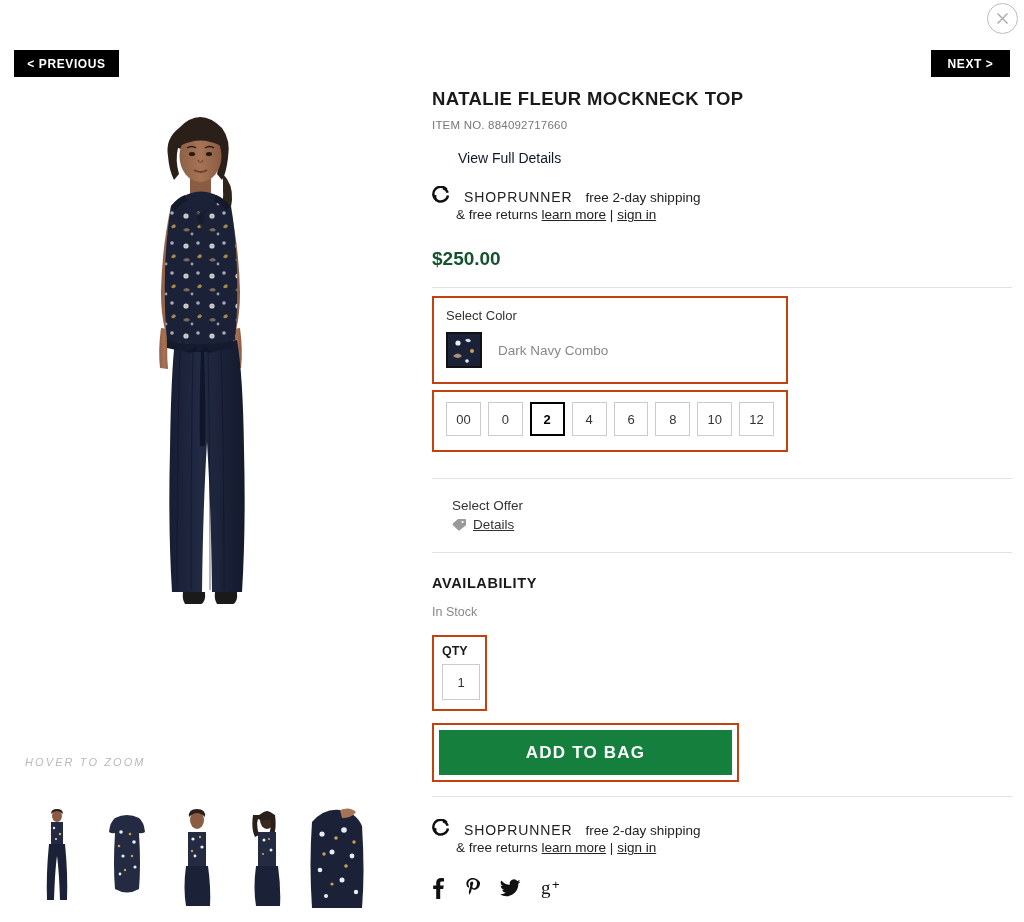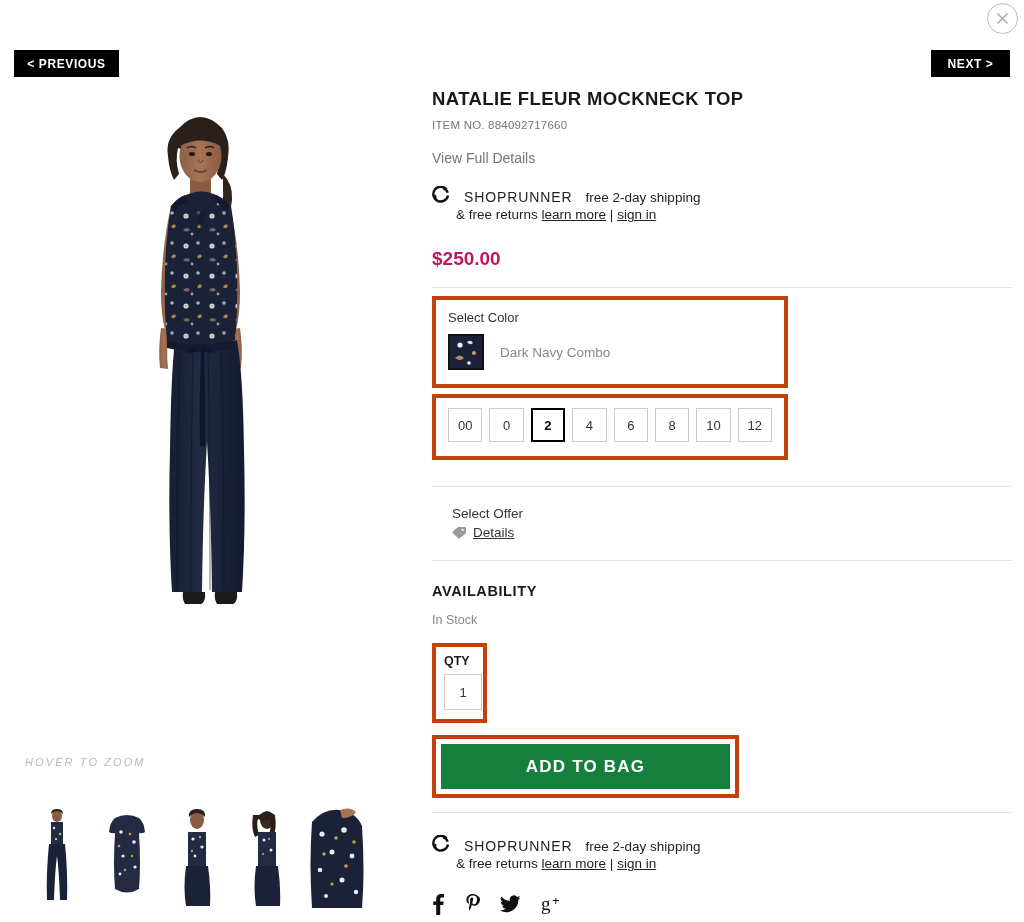--- a/index.html
+++ b/index.html
@@ -61,39 +61,39 @@
   .figure-svg { display: block; }
 
   
   .info { position: absolute; left: 432px; top: 88px; width: 580px; }
   .title {
     font-size: 18.5px; font-weight: bold; letter-spacing: .4px;
     color: #1a1a1a; margin-bottom: 9px;
   }
   .itemno { font-size: 11.5px; color: #777; letter-spacing: .2px; }
   .view-details {
-    margin-top: 19px; font-size: 14px; color: #737373; cursor: pointer;
+    margin-top: 19px; font-size: 14px; color: #0f172a; cursor: pointer; margin-left: 26px;
   }
 
   .shoprunner { margin-top: 20px; font-size: 13.5px; color: #222; }
   .sr-line1 { display: flex; align-items: flex-end; gap: 13px; }
   .sr-word { font-size: 14px; letter-spacing: .9px; font-weight: 500; }
   .sr-line2 { margin-left: 24px; margin-top: 2px; }
   .sr-line2 a { color: #222; text-decoration: underline; cursor: pointer; }
   .sr-sep { color: #222; }
 
   .price {
     margin-top: 26px;
-    font-size: 19px; font-weight: bold; color: #be185d;
+    font-size: 19px; font-weight: bold; color: #14532d;
   }
 
   .hr { height: 1px; background: #e2e2e2; margin-top: 17px; }
 
   
-  .annot { border: 4px solid #c2410c; }
+  .annot { border: 2px solid #c2410c; }
 
   .selector { padding: 10px 12px 14px 12px; margin-top: 8px; }
   .sel-label { font-size: 13px; color: #333; margin-bottom: 9px; }
 
   .color-row { display: flex; align-items: center; gap: 16px; }
   .swatch {
     width: 36px; height: 36px; border: 2px solid #111;
     overflow: hidden; cursor: pointer; flex: none;
   }
   .color-name { font-size: 13.5px; color: #888; }

